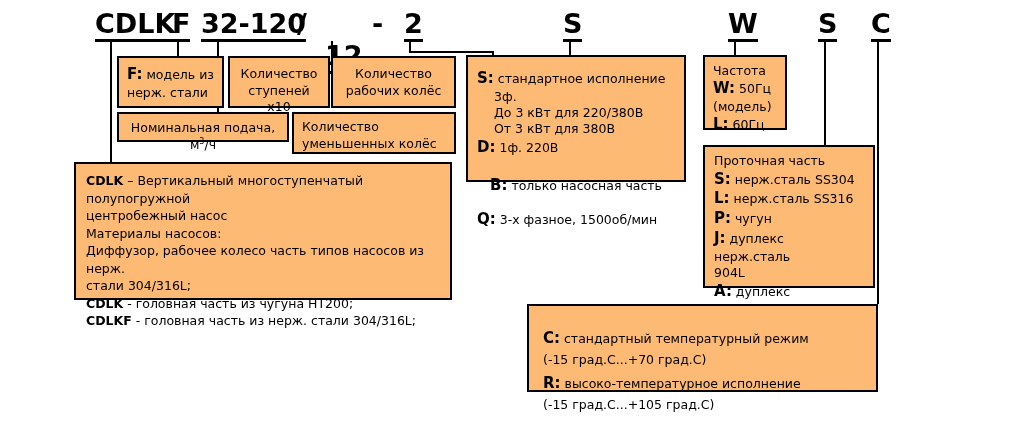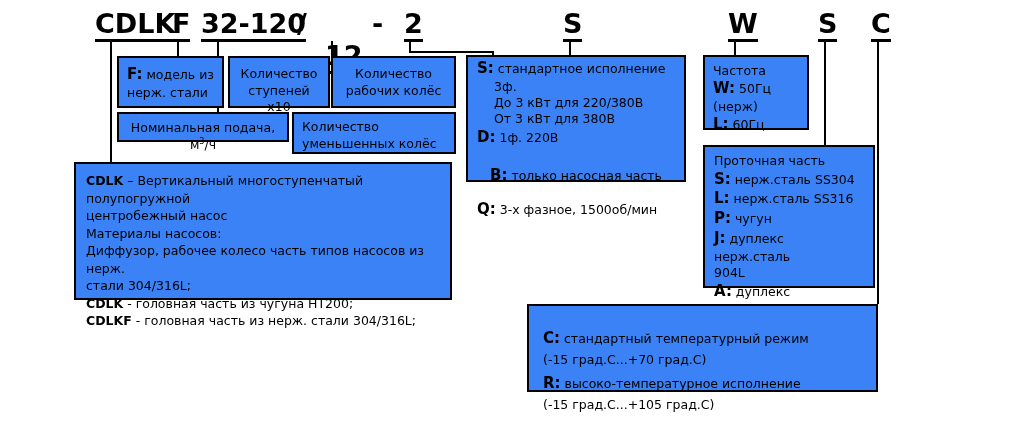--- a/index.html
+++ b/index.html
@@ -10,21 +10,21 @@
   .code{position:absolute;font-weight:bold;font-size:27px;line-height:1;letter-spacing:0px;
         white-space:nowrap;color:#000;}
   .code.u{border-bottom:3px solid #000;padding-bottom:2px;}
   .code.plain{border-bottom:none;}
 
   
   .v{position:absolute;width:2px;background:#000;}
   .h{position:absolute;height:2px;background:#000;}
 
   
-  .box{position:absolute;border:2px solid #000;background:#3b82f6;box-sizing:border-box;}
+  .box{position:absolute;border:2px solid #000;background:#fdba74;box-sizing:border-box;}
   .box .inner{padding:5px 8px;font-size:12.5px;line-height:1.32;}
 
   .ttl{font-weight:bold;}
   .big{font-weight:bold;font-size:15px;}
   .ctr{text-align:center;}
   sup{font-size:8px;vertical-align:super;}
 
   .row{display:block;}
   .ind{padding-left:17px;display:block;}
 </style>
@@ -113,46 +113,46 @@
       <span class="row">
         <span class="ttl">CDLK</span><span> - головная часть из чугуна HT200;</span>
       </span>
       <span class="row">
         <span class="ttl">CDLKF</span><span> - головная часть из нерж. стали 304/316L;</span>
       </span>
     </div>
   </div>
 
   <div class="box" style="left:466px; top:55px; width:220px; height:127px;">
-    <div class="inner" style="padding:2px 9px;line-height:1.30;">
+    <div class="inner" style="padding:12px 9px;line-height:1.30;">
       <span class="row">
         <span class="big">S:</span><span> стандартное исполнение</span>
       </span>
       <span class="ind">3ф.</span>
       <span class="ind">До 3 кВт для 220/380В</span>
       <span class="ind">От 3 кВт для 380В</span>
       <span class="row" style="margin-top:1px;">
         <span class="big">D:</span><span> 1ф. 220В</span>
       </span>
       <span class="row" style="margin-top:18px;text-align:center;">
         <span class="big">B:</span><span> только насосная часть</span>
       </span>
       <span class="row" style="margin-top:15px;">
         <span class="big">Q:</span><span> 3-х фазное, 1500об/мин</span>
       </span>
     </div>
   </div>
 
-  <div class="box" style="left:703px; top:55px; width:106px; height:75px;">
+  <div class="box" style="left:703px; top:55px; width:84px; height:75px;">
     <div class="inner" style="padding:6px 8px;line-height:1.30;">
       <span class="row">Частота</span>
       <span class="row">
         <span class="big">W:</span><span> 50Гц</span>
       </span>
-      <span class="row">(нерж)</span>
+      <span class="row">(модель)</span>
       <span class="row">
         <span class="big">L:</span><span> 60Гц</span>
       </span>
     </div>
   </div>
 
   <div class="box" style="left:703px; top:145px; width:172px; height:143px;">
     <div class="inner" style="padding:6px 9px;line-height:1.32;">
       <span class="row">Проточная часть</span>
       <span class="row">

